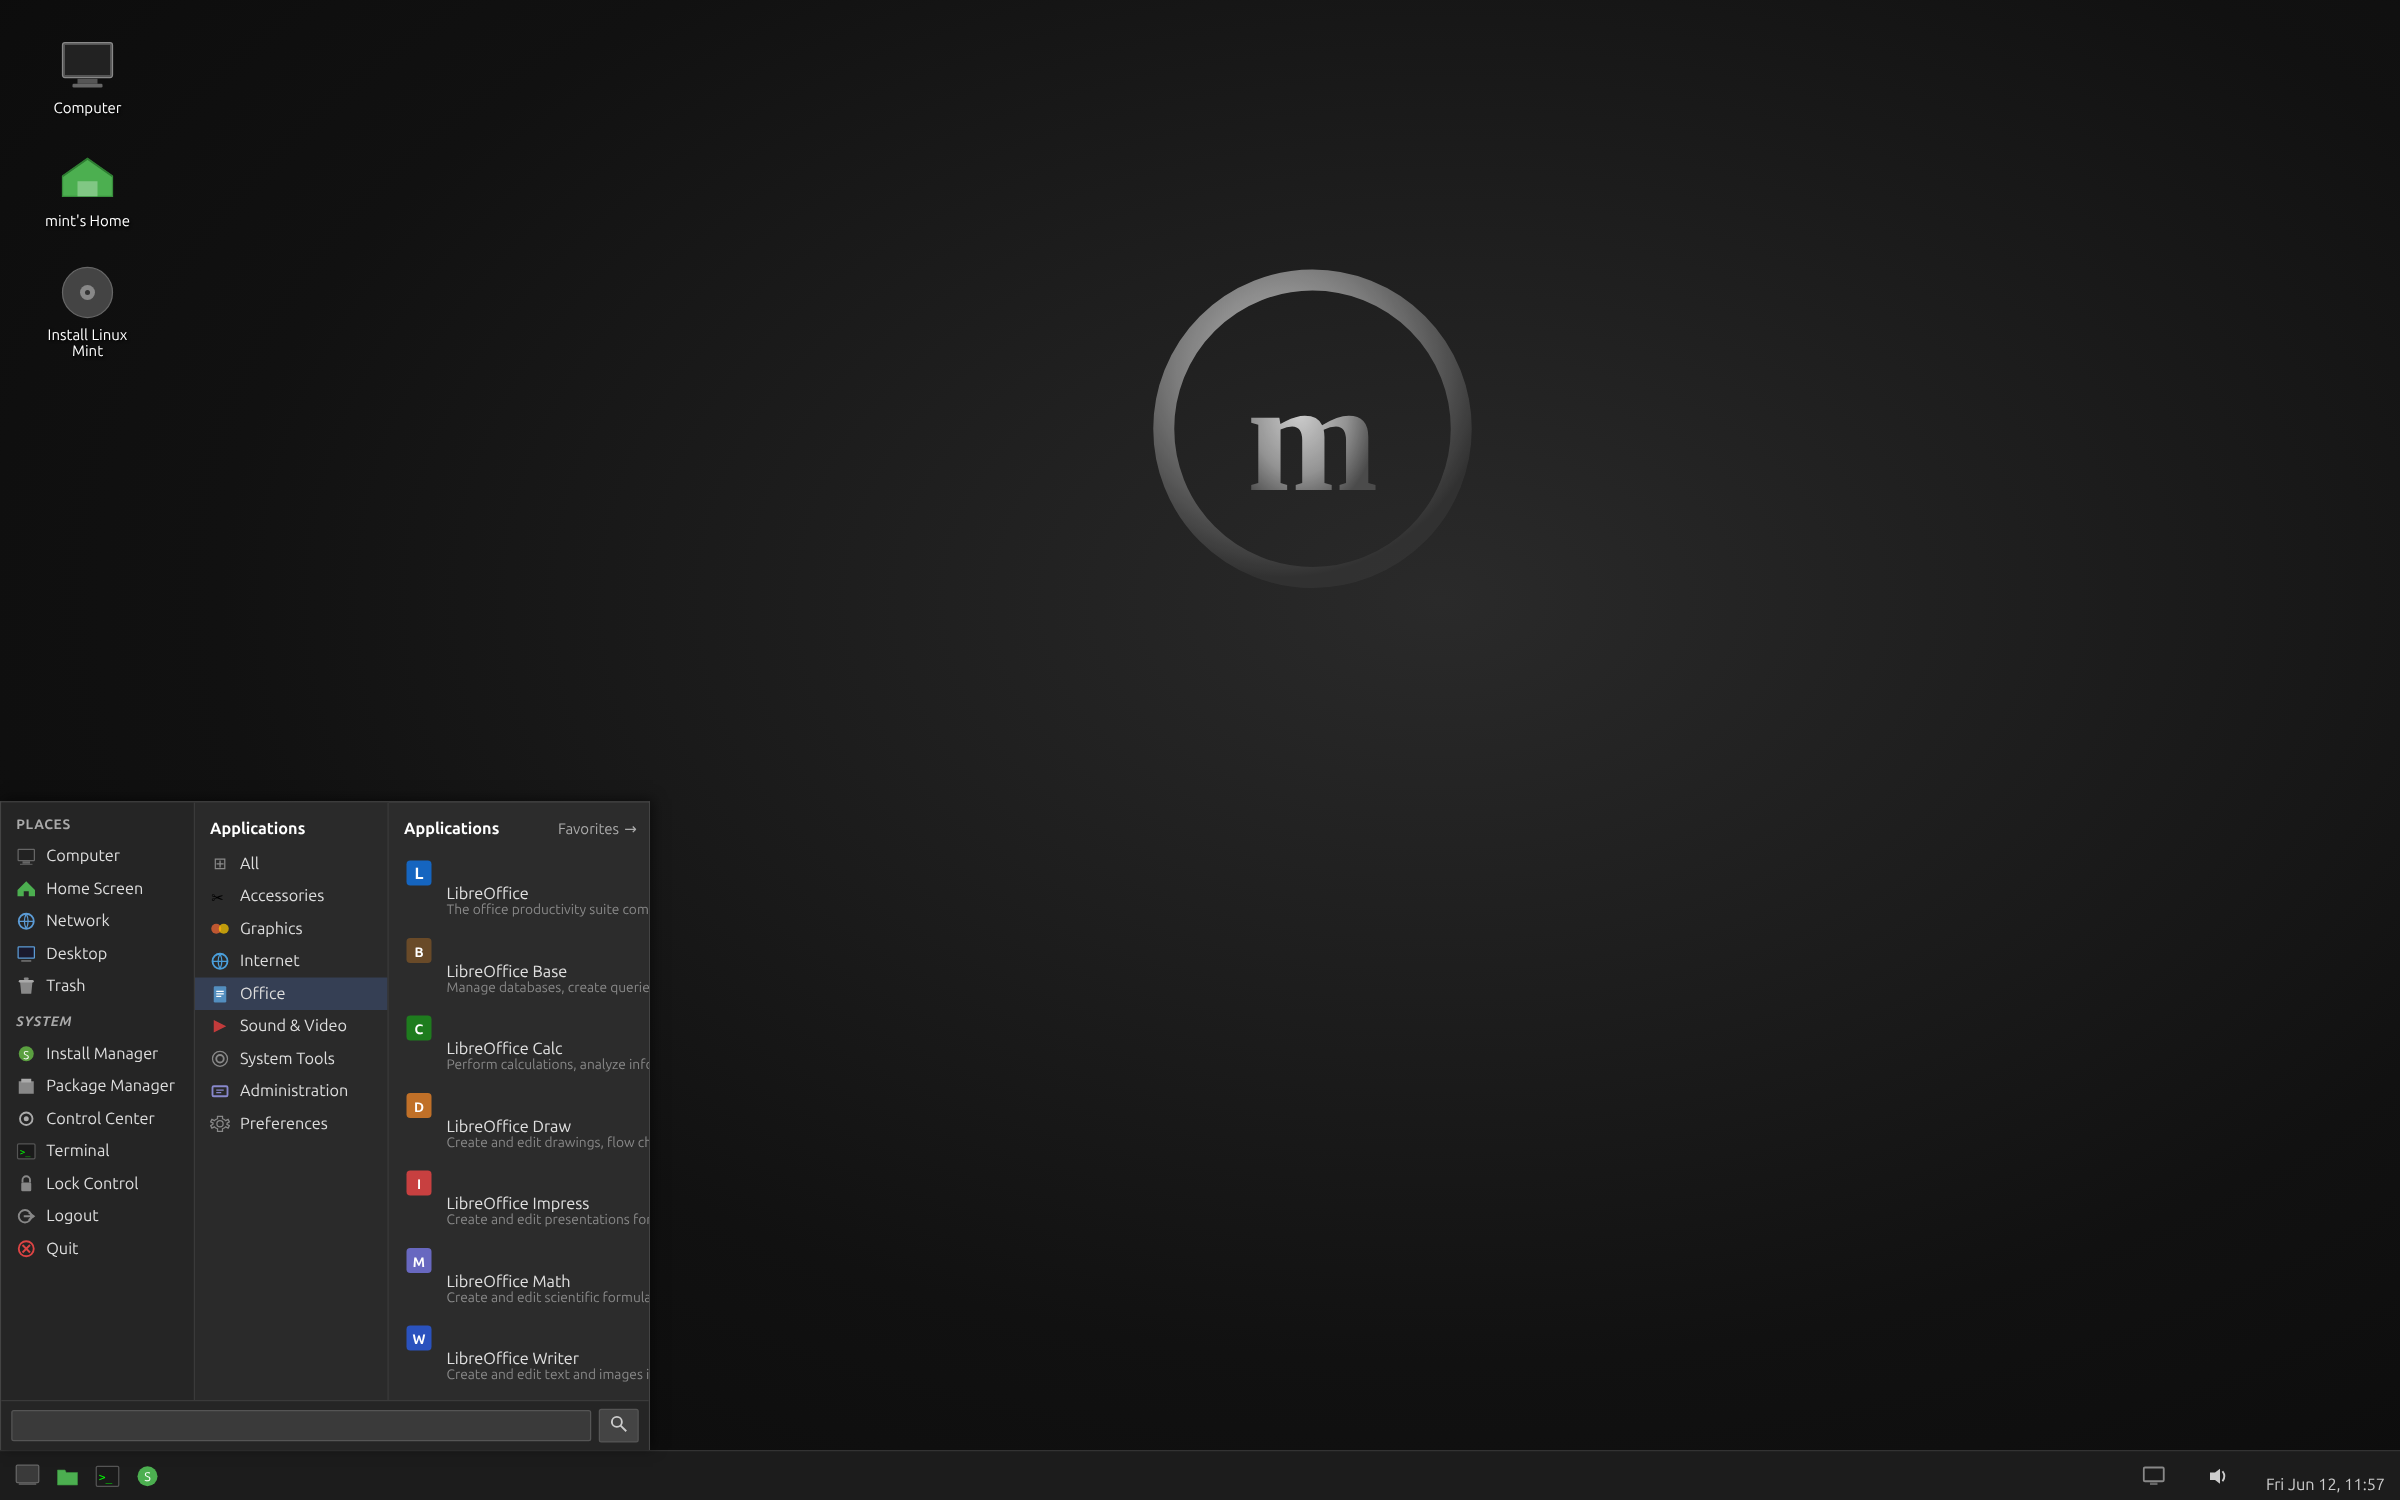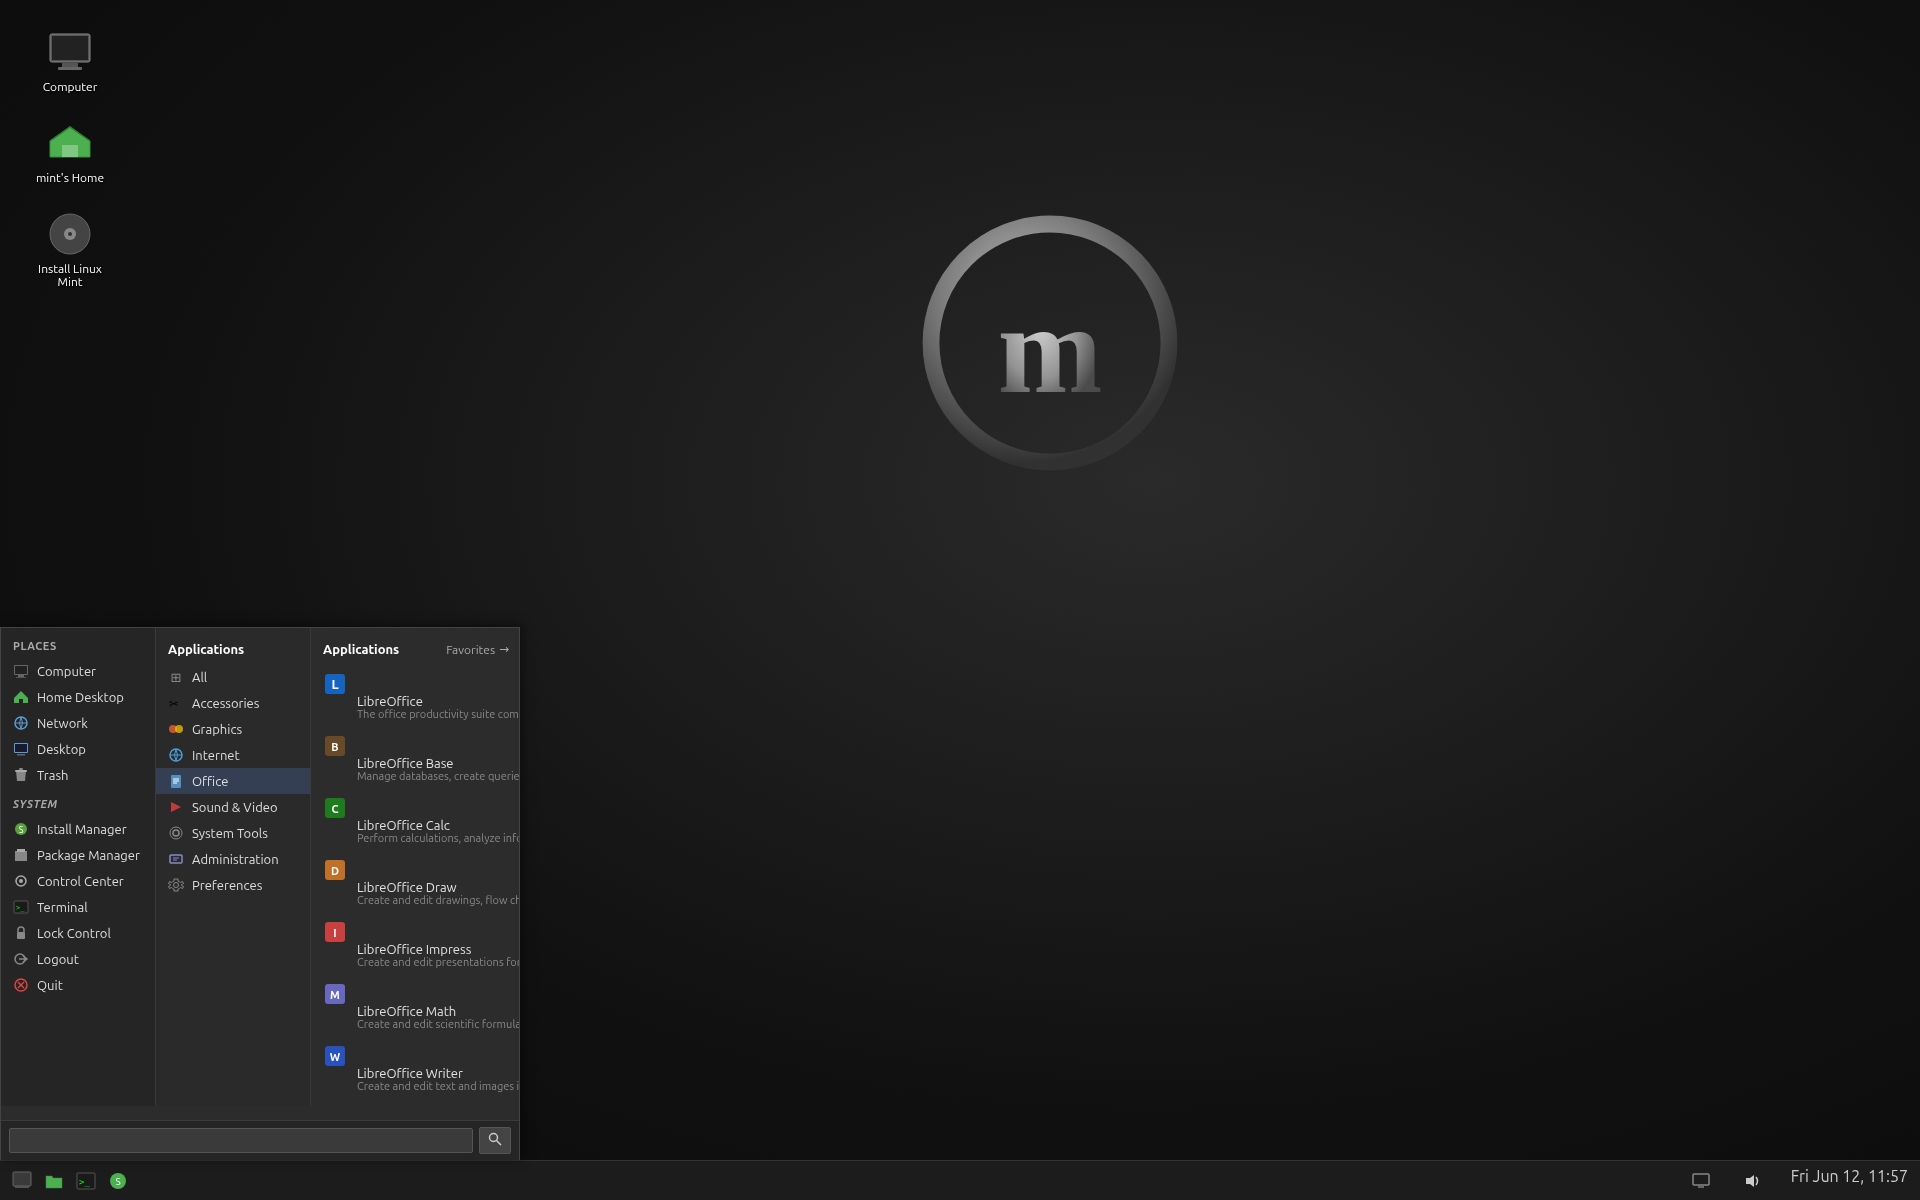--- a/index.html
+++ b/index.html
@@ -101,41 +101,40 @@
       display: flex;
       align-items: center;
       justify-content: center;
       cursor: pointer;
       border-radius: 3px;
     }
 
     .taskbar-right {
       margin-left: auto;
       display: flex;
-      align-items: flex-start;
+      align-items: flex-end;
       gap: 24px;
       padding: 0 12px;
       color: #ccc;
-      font-size: 16px;
+      font-size: 13px;
     }
 
     
     .start-menu {
       position: absolute;
       bottom: 40px;
       left: 0;
       width: 520px;
       background: #2c2c2c;
       border: 1px solid #444;
       border-bottom: none;
       display: flex;
       flex-direction: column;
       z-index: 200;
       box-shadow: 2px -2px 10px rgba(0,0,0,0.5);
-      gap: 14px;
     }
 
     .start-menu-content {
       display: flex;
       flex: 1;
     }
 
     
     .places-panel {
       width: 155px;
@@ -386,21 +385,21 @@
             <rect x="2" y="3" width="12" height="8" fill="#222"></rect>
             <rect x="5" y="12" width="6" height="2" fill="#666"></rect>
             <rect x="3" y="14" width="10" height="1" fill="#555"></rect>
           </svg>
         <span>Computer</span>
       </div>
       <div class="places-item">
         <svg class="pi-icon" viewBox="0 0 16 16">
             <path d="M1 9 L8 2 L15 9 V14 H10 V10 H6 V14 H1 Z" fill="#4caf50"></path>
           </svg>
-        <span>Home Desktop</span>
+        <span>Home Screen</span>
       </div>
       <div class="places-item">
         <svg class="pi-icon" viewBox="0 0 16 16">
             <circle cx="8" cy="8" r="6" fill="none" stroke="#5b9bd5" stroke-width="1.5"></circle>
             <path d="M8 2 Q5 8 8 14" fill="none" stroke="#5b9bd5" stroke-width="1"></path>
             <path d="M8 2 Q11 8 8 14" fill="none" stroke="#5b9bd5" stroke-width="1"></path>
             <line x1="2" y1="8" x2="14" y2="8" stroke="#5b9bd5" stroke-width="1"></line>
           </svg>
         <span>Network</span>
       </div>

